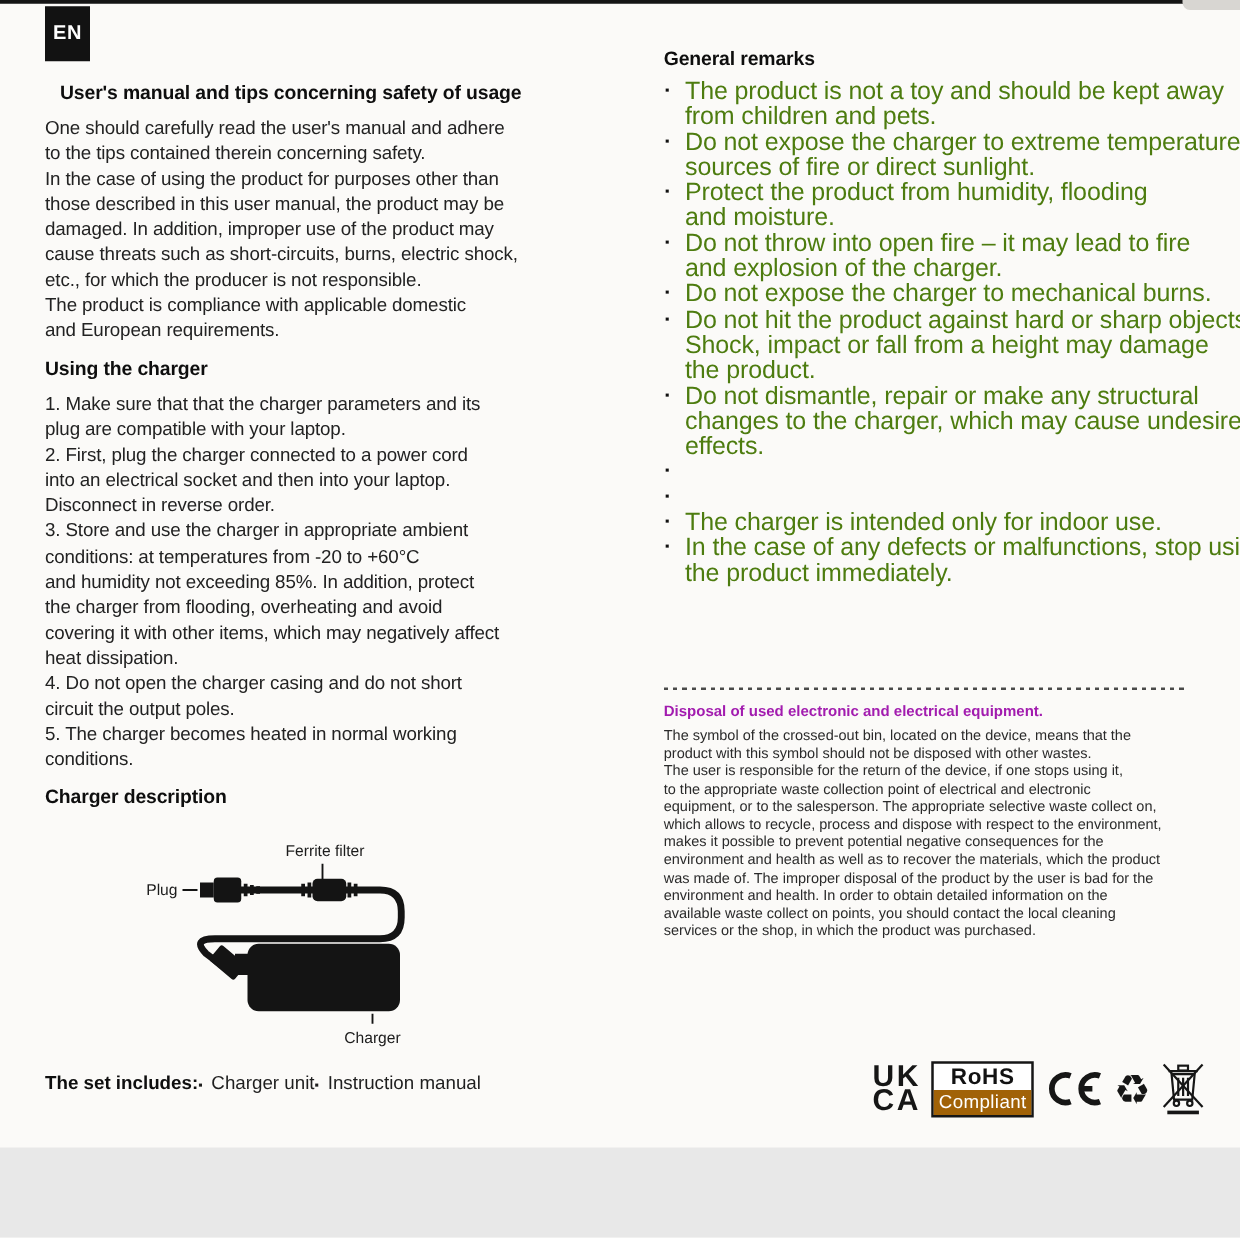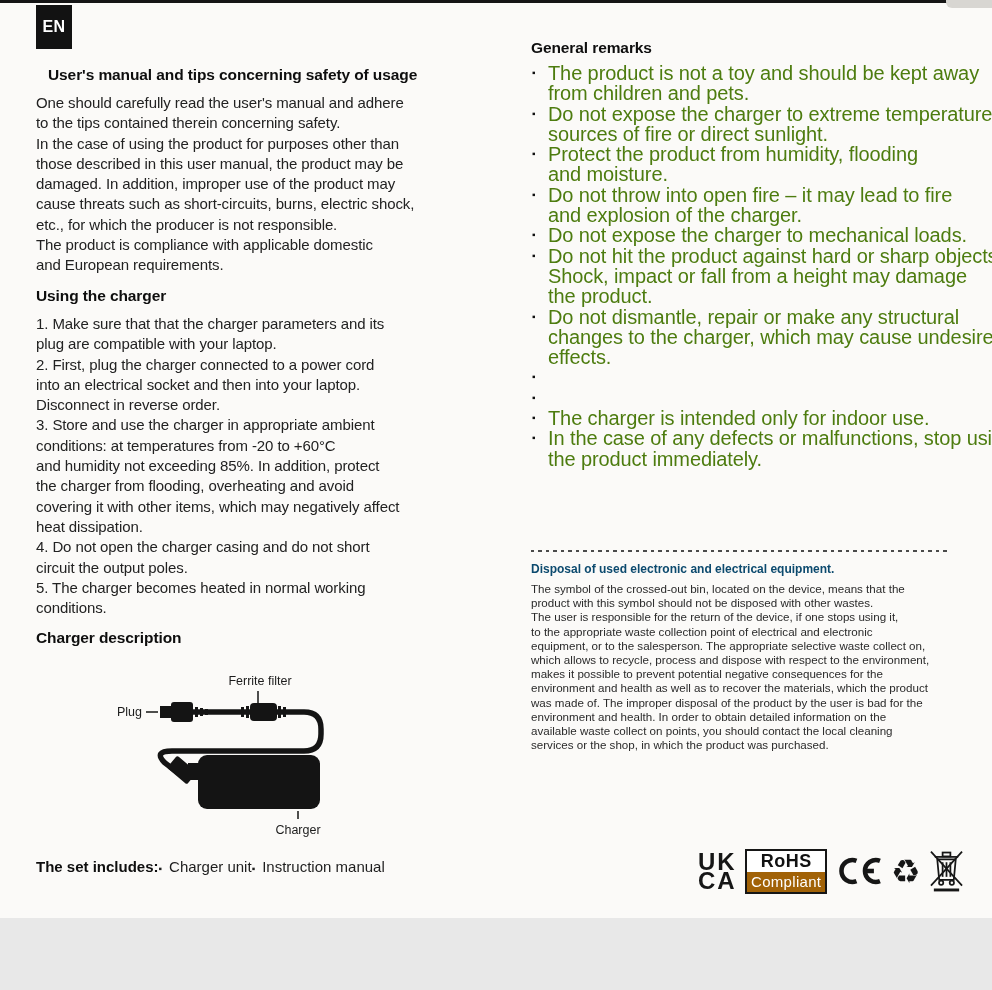--- a/index.html
+++ b/index.html
@@ -26,21 +26,21 @@
   
   .bullets { list-style:none; }
   .bullets li { display:flex; gap:8px; }
   .bullets .marker { font-size:10px; line-height:20.3px; color:#111; width:8px; flex:0 0 auto; }
   .bullets .btxt { font-size:20px; line-height:20.3px; white-space:pre; color:#4d7c0f; letter-spacing:-0.1px; }
 
   .dashed-divider {
     height:2px; width:418px;
     background:repeating-linear-gradient(90deg,#4a4a4a 0 3.5px, transparent 3.5px 7.5px);
   }
-  .disposal-h { font-size:12px; font-weight:700; color:#0c4a6e; }
+  .disposal-h { font-size:12px; font-weight:700; color:#a21caf; }
   .disposal-p { font-size:11.6px; line-height:14.2px; white-space:pre; color:#2a2a2a; }
 
   
   .set-row { display:flex; align-items:baseline; font-size:15px; }
   .set-row .lbl { font-weight:700; color:#0e0e0e; }
   .set-row .item { display:flex; align-items:baseline; gap:7px; }
   .set-row .sq { font-size:10px; }
 
   
   .certs { position:absolute; left:698px; top:843px; width:266px; height:56px;
@@ -167,21 +167,21 @@
         <span class="btxt">Protect the product from humidity, flooding
 and moisture.</span>
       </li>
     <li>
         <span class="marker">▪</span>
         <span class="btxt">Do not throw into open fire – it may lead to fire
 and explosion of the charger.</span>
       </li>
     <li>
         <span class="marker">▪</span>
-        <span class="btxt">Do not expose the charger to mechanical loads.</span>
+        <span class="btxt">Do not expose the charger to mechanical burns.</span>
       </li>
     <li>
         <span class="marker">▪</span>
         <span class="btxt">Do not hit the product against hard or sharp objects.
 Shock, impact or fall from a height may damage
 the product.</span>
       </li>
     <li>
         <span class="marker">▪</span>
         <span class="btxt">Do not dismantle, repair or make any structural

